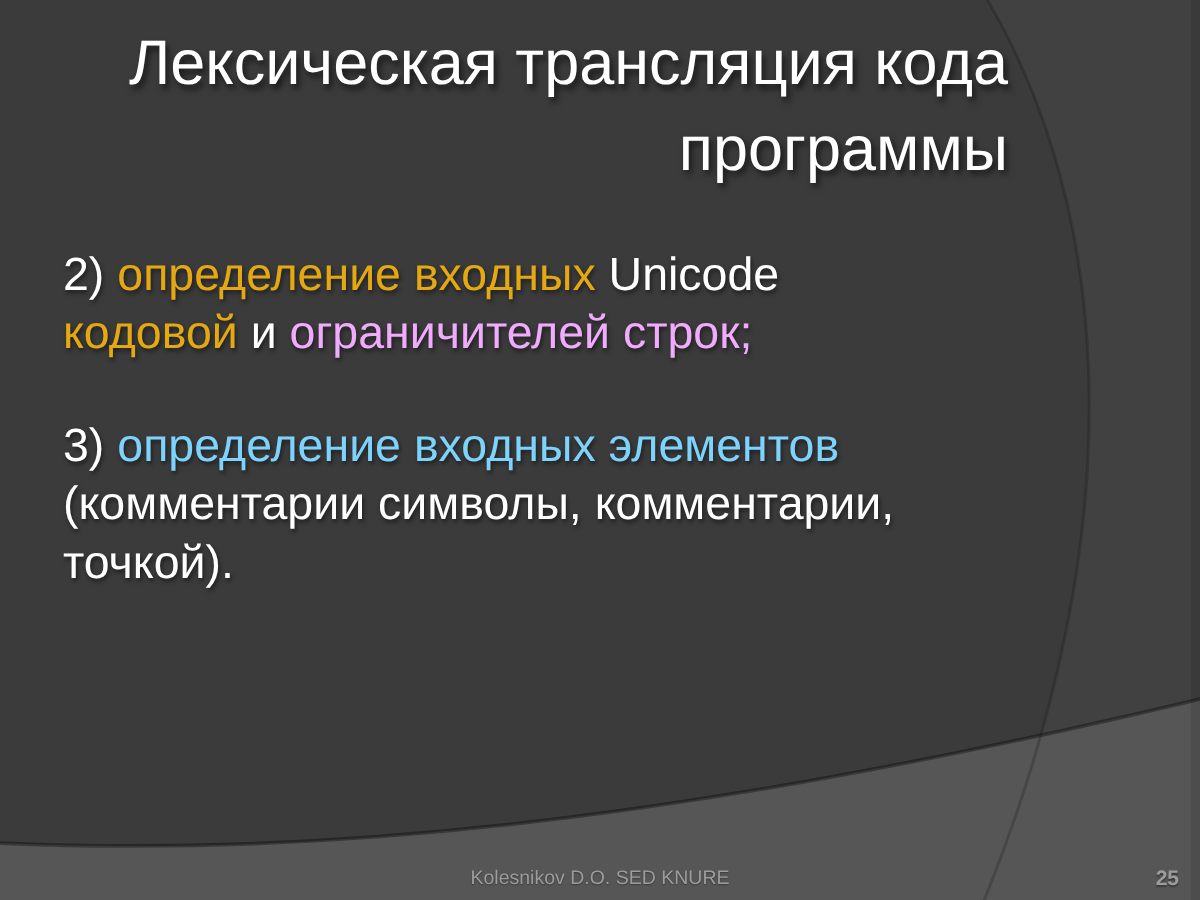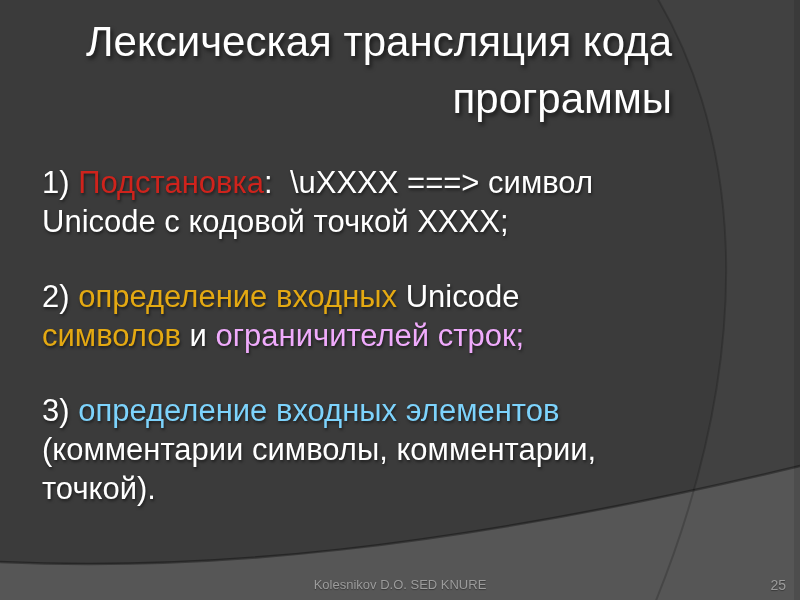--- a/index.html
+++ b/index.html
@@ -23,20 +23,21 @@
   .body-text p{margin:0 0 36px;white-space:pre-wrap;}
   .footer-author{
     position:absolute;left:0;bottom:8px;width:100%;
     text-align:center;font-size:13px;color:#9c9c9c;
     text-shadow:0 1px 1px rgba(0,0,0,.35);
   }
   .page-number{
     position:absolute;right:14px;bottom:7px;
     font-size:14px;color:#9c9c9c;
     text-shadow:0 1px 1px rgba(0,0,0,.35);
+    font-weight:bold;
   }
 </style>
 </head>
 <body>
 
 <div class="slide">
 
   <svg class="bg-svg" viewBox="0 0 800 600" xmlns="http://www.w3.org/2000/svg" aria-hidden="true">
 
     <path d="M646,-20 C738,120 766,340 648,620 L820,620 L820,-20 Z" fill="rgba(255,255,255,0.035)"></path>
@@ -49,21 +50,20 @@
 
     <rect x="794" y="0" width="6" height="600" fill="rgba(0,0,0,0.10)"></rect>
   </svg>
 
   <div class="title">
     <div>Лексическая трансляция кода</div>
     <div>программы</div>
   </div>
 
   <div class="body-text">
-      <p><span style="color: rgb(255, 255, 255);">1) </span><span style="color: rgb(207, 35, 28);">Подстановка</span><span style="color: rgb(255, 255, 255);">:  </span><span style="color: rgb(255, 255, 255);">\uXXXX ===&gt; символ</span><br><span style="color: rgb(255, 255, 255);">Unicode с кодовой точкой XXXX;</span></p>
-      <p><span style="color: rgb(255, 255, 255);">2) </span><span style="color: rgb(228, 169, 18);">определение входных</span><span style="color: rgb(255, 255, 255);"> Unicode</span><br><span style="color: rgb(228, 169, 18);">символов</span><span style="color: rgb(255, 255, 255);"> и </span><span style="color: #f0abfc;">ограничителей строк;</span></p>
+      <p><span style="color: rgb(255, 255, 255);">2) </span><span style="color: rgb(228, 169, 18);">определение входных</span><span style="color: rgb(255, 255, 255);"> Unicode</span><br><span style="color: rgb(228, 169, 18);">кодовой</span><span style="color: rgb(255, 255, 255);"> и </span><span style="color: #f0abfc;">ограничителей строк;</span></p>
       <p><span style="color: rgb(255, 255, 255);">3) </span><span style="color: #7dd3fc;">определение входных элементов</span><br><span style="color: rgb(255, 255, 255);">(комментарии символы, комментарии,</span><br><span style="color: rgb(255, 255, 255);">точкой).</span></p>
     </div>
 
   <div class="footer-author">Kolesnikov D.O. SED KNURE</div>
   <div class="page-number">25</div>
 
 </div>
 
 </body></html>

